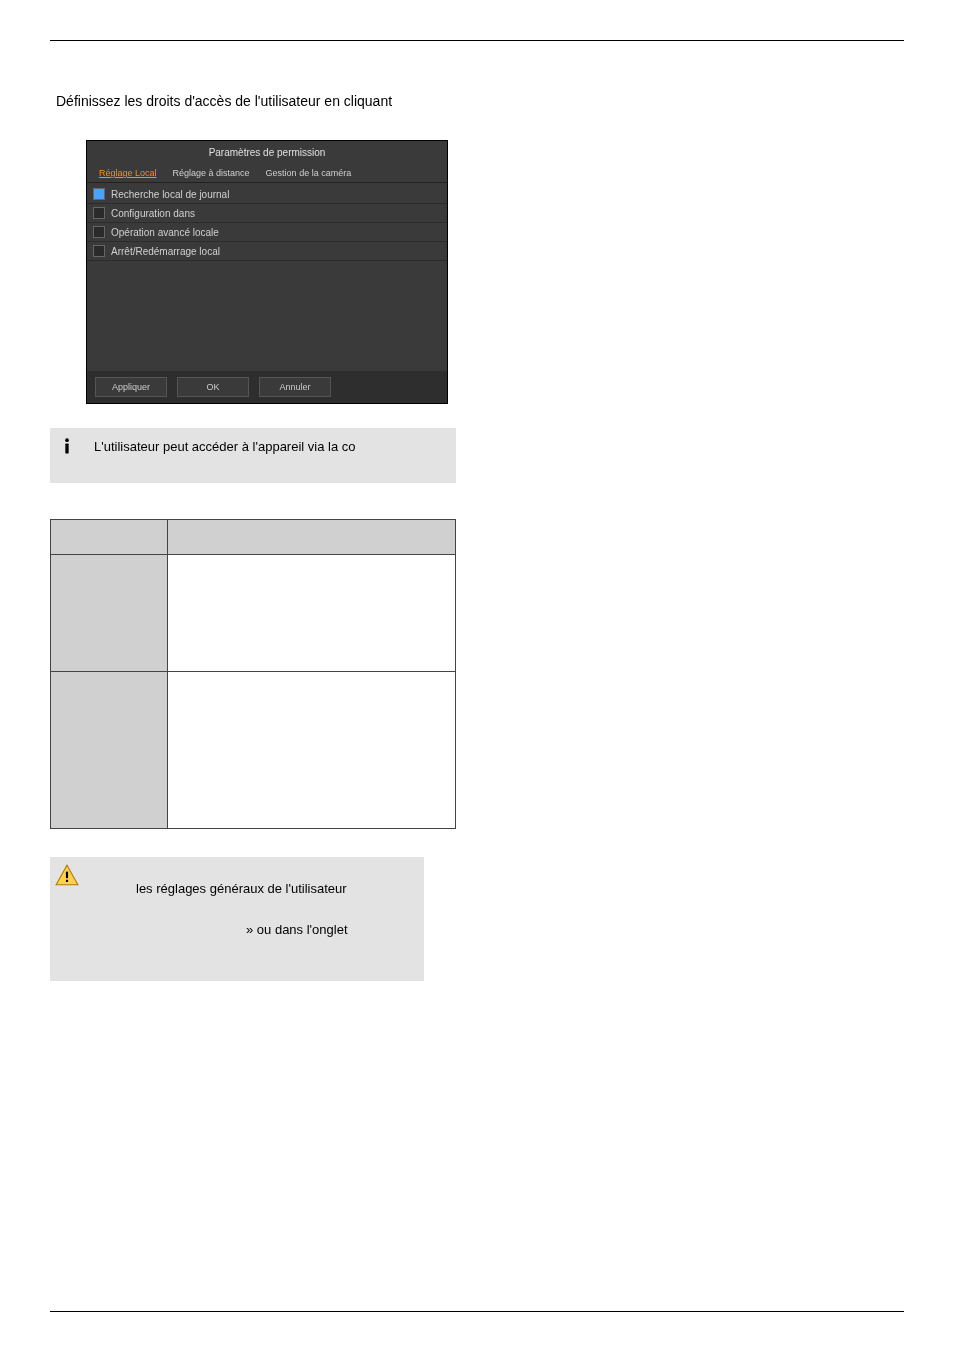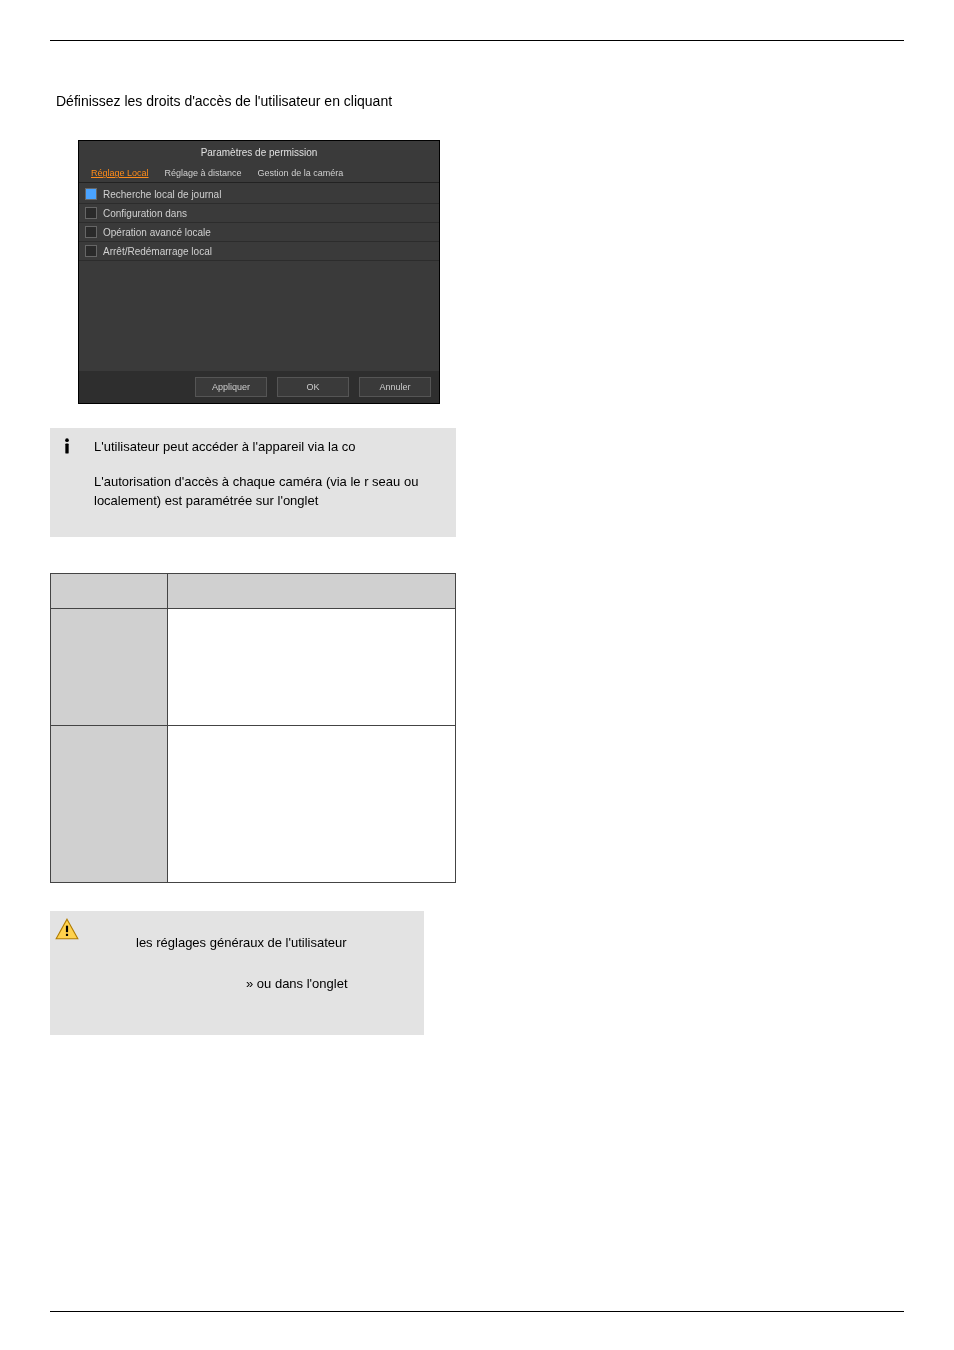--- a/index.html
+++ b/index.html
@@ -1,29 +1,29 @@
 <!DOCTYPE html>
 <html><head>
 <meta charset="utf-8">
 <style>
   html,body{margin:0;padding:0;background:#fff;font-family:Arial,Helvetica,sans-serif;color:#000;}
   .page{width:954px;height:1350px;margin:0 auto;position:relative;box-sizing:border-box;padding:40px 50px 12px 50px;}
   .hr{border:none;border-top:1px solid #000;margin:0 0 50px 0;}
   .intro{font-size:14px;line-height:1.5;margin-left:6px;margin-bottom:28px;}
-  .shot{width:360px;margin-left:28px;background:#3a3a3a;color:#d0d0d0;font-size:10px;border:1px solid #000;}
+  .shot{width:360px;margin-left:36px;background:#3a3a3a;color:#d0d0d0;font-size:10px;border:1px solid #000;}
   .shot .title{text-align:center;padding:6px 0;color:#e0e0e0;}
   .shot .tabs{display:flex;border-bottom:1px solid #222;padding:0 4px;}
   .shot .tabs span{padding:4px 8px;font-size:9px;}
   .shot .tabs .active{color:#ff8c1a;text-decoration:underline;}
   .shot .rows{padding:2px 0 0 0;}
   .shot .row{display:flex;align-items:center;padding:3px 6px;border-bottom:1px solid #2c2c2c;}
   .shot .row .cb{width:10px;height:10px;border:1px solid #666;margin-right:6px;background:#2a2a2a;display:inline-block;}
   .shot .row .cb.checked{background:#4aa3ff;}
   .shot .gap{height:110px;}
-  .shot .btns{display:flex;justify-content:flex-end;gap:10px;padding:6px 8px;background:#2e2e2e;}
+  .shot .btns{display:flex;gap:10px;padding:6px 8px;background:#2e2e2e;}
   .shot .btns span{min-width:54px;text-align:center;padding:4px 8px;border:1px solid #555;background:#3a3a3a;font-size:9px;color:#ccc;}
   .infobox{display:flex;margin-top:24px;width:406px;}
   .infobox .icon{width:34px;background:#e3e3e3;display:flex;align-items:flex-start;justify-content:center;padding-top:8px;}
   .infobox .icon svg{width:20px;height:20px;}
   .infobox .body{flex:1;background:#e3e3e3;padding:10px 10px 26px 10px;font-size:13px;line-height:1.45;}
   .infobox .body p{margin:0 0 16px 0;}
   .infobox .body p:last-child{margin-bottom:0;}
   .tbl{width:406px;margin-top:36px;border-collapse:collapse;font-size:12px;}
   .tbl td,.tbl th{border:1px solid #444;padding:8px;vertical-align:top;}
   .tbl thead th{background:#d0d0d0;height:18px;}
@@ -79,21 +79,20 @@
 
   <div class="infobox">
     <div class="icon">
       <svg viewBox="0 0 24 24" fill="#000">
           <circle cx="12" cy="5" r="2.2"></circle>
           <rect x="10" y="9" width="4" height="12" rx="1"></rect>
         </svg>
     </div>
     <div class="body">
       <p>L'utilisateur peut accéder à l'appareil via la co</p>
-      <p>L'autorisation d'accès à chaque caméra (via le r seau ou localement) est paramétrée sur l'onglet</p>
     </div>
   </div>
 
   <table class="tbl">
     <thead>
       <tr>
         <th></th>
         <th></th>
       </tr>
     </thead>

